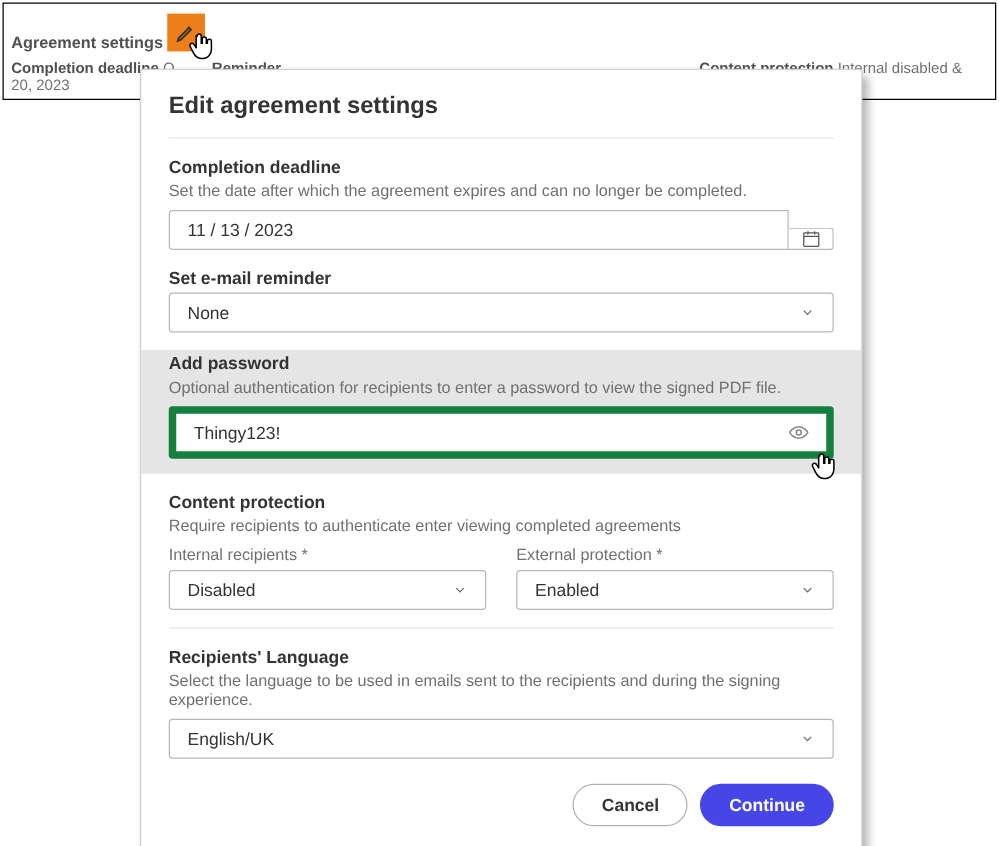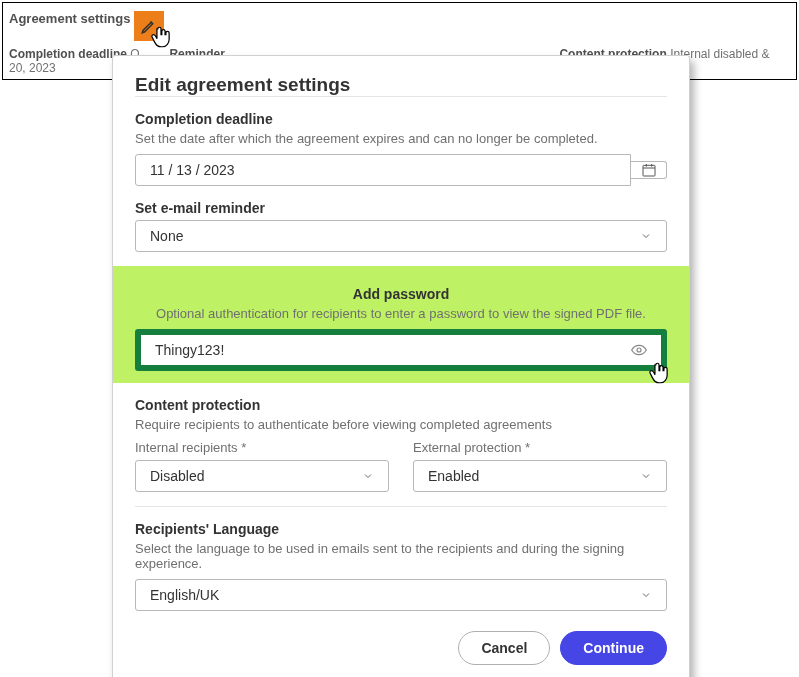--- a/index.html
+++ b/index.html
@@ -13,21 +13,21 @@
     }
     .top-bar {
       padding: 8px 6px 4px;
       font-size: 13px;
       color: #333;
       border: 1px solid #000;
       margin: 2px;
     }
     .top-bar-row1 {
       display: flex;
-      align-items: flex-start;
+      align-items: flex-end;
       gap: 4px;
       margin-bottom: 6px;
     }
     .agreement-label {
       font-weight: 600;
       color: #505050;
     }
     .edit-icon-box {
       width: 30px;
       height: 30px;
@@ -67,38 +67,39 @@
       background: #fff;
       border: 1px solid #d0d0d0;
       border-radius: 3px;
       box-shadow: 4px 6px 8px rgba(0,0,0,0.3);
       padding: 18px 22px 20px;
     }
     .modal-title {
       font-size: 19px;
       font-weight: 600;
       color: #333;
+      padding-bottom: 14px;
       border-bottom: 1px solid #e5e5e5;
       margin-bottom: 14px;
     }
     .section .sec-title {
       font-size: 14px;
       font-weight: 600;
       color: #333;
       margin-bottom: 4px;
     }
     .section .sec-desc {
       font-size: 13px;
       color: #707070;
       margin-bottom: 8px;
     }
     .section { margin-bottom: 14px; }
     .input-row {
       display: flex;
-      align-items: center;
+      align-items: flex-end;
     }
     .date-input {
       flex: 1;
       border: 1px solid #b8b8b8;
       border-radius: 3px 0 0 3px;
       padding: 7px 14px;
       font-size: 14px;
       color: #333;
     }
     .cal-btn {
@@ -123,25 +124,24 @@
       justify-content: space-between;
       align-items: center;
       cursor: pointer;
       background: #fff;
     }
     .chevron {
       width: 12px;
       height: 12px;
     }
     .highlight {
-      background: #bef264;
+      background: #e5e5e5;
       margin-left: -22px;
       margin-right: -22px;
-      padding: 20px 22px 12px;
-      text-align: center;
+      padding: 2px 22px 12px;
     }
     .password-input {
       width: 100%;
       border: 6px solid #15803d;
       border-radius: 3px;
       padding: 7px 14px;
       font-size: 14px;
       color: #333;
       background: #fff;
       position: relative;
@@ -258,21 +258,21 @@
       <span>Thingy123!</span>
       <svg class="eye-icon" viewBox="0 0 24 24" fill="none" stroke="#888" stroke-width="1.8">
         <path d="M1 12s4-7 11-7 11 7 11 7-4 7-11 7S1 12 1 12z"></path>
         <circle cx="12" cy="12" r="3"></circle>
       </svg>
     </div>
   </div>
 
   <div class="section">
     <div class="sec-title">Content protection</div>
-    <div class="sec-desc">Require recipients to authenticate before viewing completed agreements</div>
+    <div class="sec-desc">Require recipients to authenticate enter viewing completed agreements</div>
     <div class="two-col">
       <div class="col">
         <div class="field-label"><span>Internal recipients</span> <span class="asterisk">*</span></div>
         <div class="select">
           <span>Disabled</span>
           <svg class="chevron" viewBox="0 0 24 24" fill="none" stroke="#666" stroke-width="2">
               <path d="M6 9l6 6 6-6"></path>
             </svg>
         </div>
       </div>

